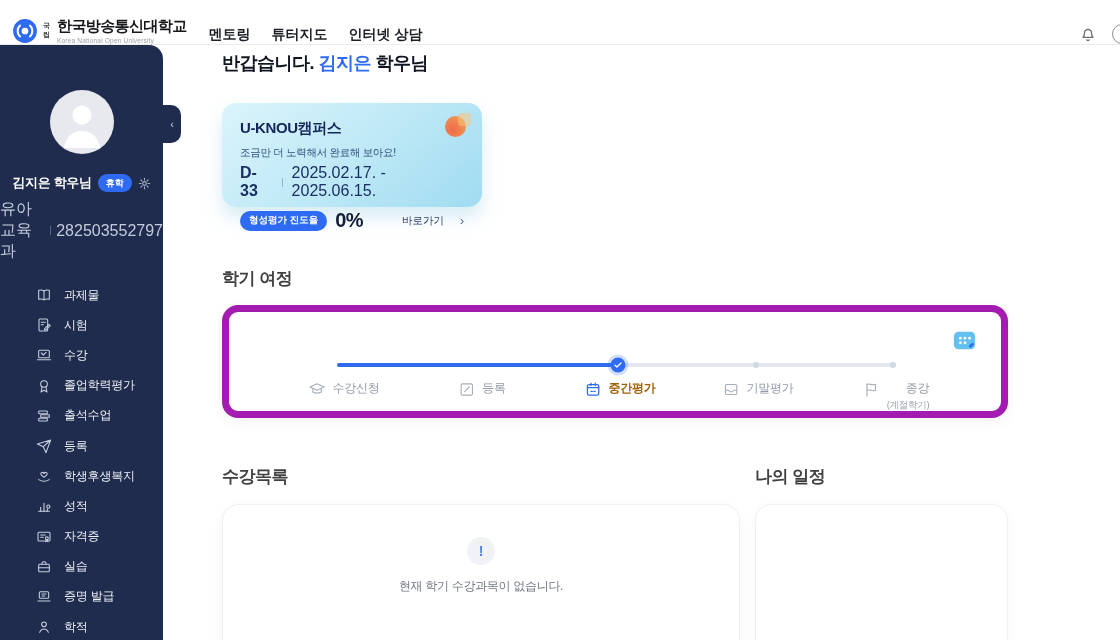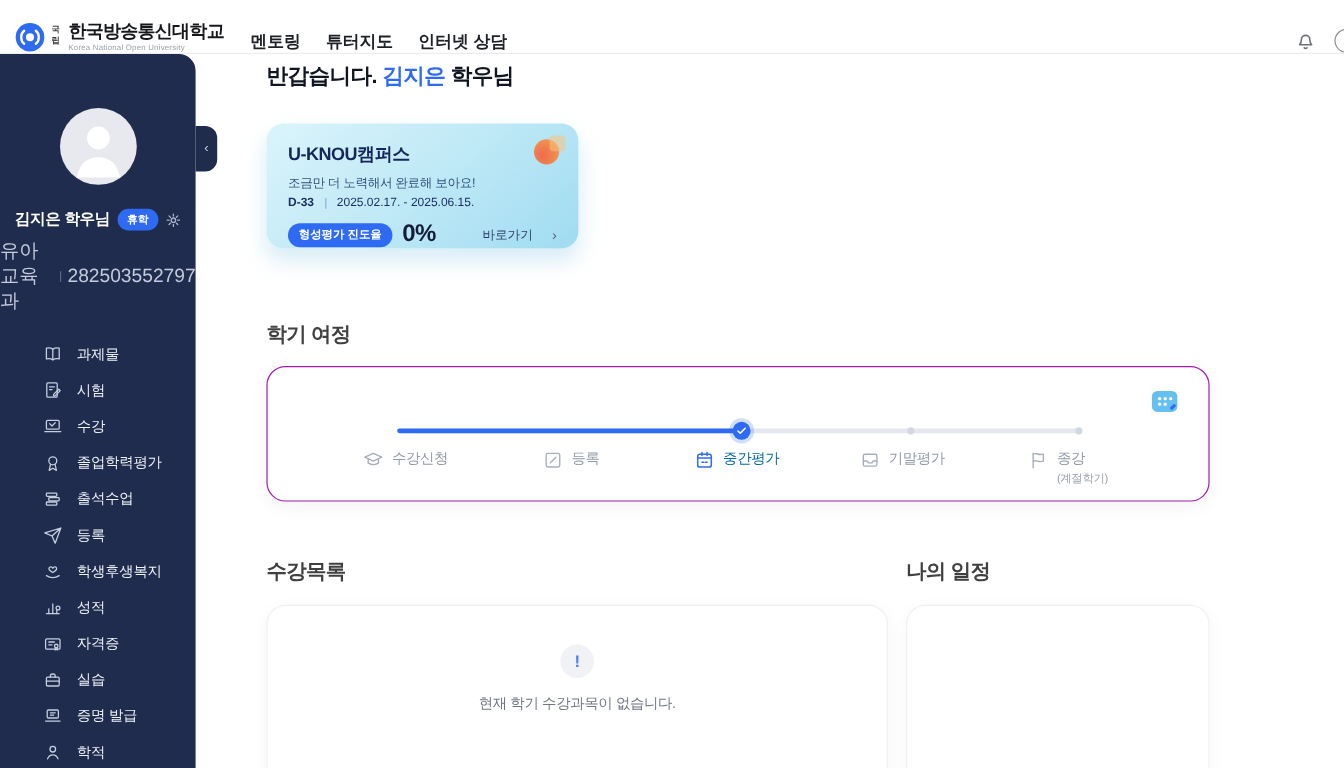--- a/index.html
+++ b/index.html
@@ -50,53 +50,53 @@
 
   .uknou-card { margin-top:28px; width:260px; height:104px; border-radius:14px; position:relative;
     background:linear-gradient(140deg,#dbf4fb 0%,#bfe9f6 50%,#a0dbf1 100%);
     box-shadow:0 10px 18px rgba(140,200,225,0.35); padding:16px 18px 0 18px; cursor:pointer; }
   .uknou-title { font-size:15px; font-weight:800; color:#14265a; letter-spacing:-0.4px; }
   .orange-orb { position:absolute; top:13px; right:16px; width:21px; height:21px; border-radius:50%;
     background:radial-gradient(circle at 35% 65%,#ef6a4e 0%,#f08a4f 55%,#f4a653 100%); }
   .orange-orb::after { content:""; position:absolute; top:-3px; right:-5px; width:13px; height:13px;
     border-radius:3px; background:rgba(249,195,122,0.55); }
   .uknou-msg { margin-top:8px; font-size:10.5px; color:#31507f; letter-spacing:-0.3px; }
-  .dday-row { margin-top:4px; font-size:10px; color:#1b2f63; display:flex; align-items:center; gap:9px; }
+  .dday-row { margin-top:4px; font-size:16px; color:#1b2f63; display:flex; align-items:center; gap:9px; }
   .dday { font-weight:800; }
   .dday-divider { width:1px; height:9px; background:#8fb4d4; }
   .uknou-bottom { margin-top:9px; display:flex; align-items:center; }
   .progress-pill { background:#2e6bf2; color:#fff; font-size:9.5px; font-weight:700;
     padding:3.5px 9px; border-radius:10px; }
   .progress-pct { margin-left:8px; font-size:20px; font-weight:900; color:#131d38; letter-spacing:-0.5px; }
   .goto-link { margin-left:auto; font-size:10.5px; color:#2c3a66; cursor:pointer; display:flex;
     align-items:center; gap:16px; }
   .goto-chevron { font-size:12px; color:#55628a; }
 
   .section-title { font-size:17px; font-weight:800; color:#404040; letter-spacing:-0.5px; }
   .journey-section { margin-top:60px; }
   .journey-card { margin-top:15px; width:786px; height:113px; background:#fff;
-    border:1px solid #a21caf; border-radius:16px; position:relative;
-    box-shadow:0 4px 14px rgba(30,40,70,0.05); }
+    border:7px solid #a21caf; border-radius:16px; position:relative;
+    box-shadow:0 4px 14px rgba(30,40,70,0.05);text-align:right; }
   .calendar-big { position:absolute; top:17px; right:24px; width:24px; height:22px; cursor:pointer; }
   .track { position:absolute; left:108px; right:108px; top:51px; height:4px; background:#e4e8ee; border-radius:2px; }
   .track-fill { position:absolute; left:0; top:0; height:4px; width:50.5%; background:#2e6bf2; border-radius:2px; }
   .track-check { position:absolute; left:50.5%; top:50%; transform:translate(-50%,-50%);
     width:15px; height:15px; border-radius:50%; background:#2e6bf2;
     box-shadow:0 0 0 3px rgba(46,107,242,0.22); display:flex; align-items:center; justify-content:center; }
   .track-check svg { width:9px; height:9px; }
   .track-dot { position:absolute; top:50%; transform:translate(-50%,-50%); width:6px; height:6px;
     border-radius:50%; background:#d2d8e1; }
   .dot-1 { left:75.4%; } .dot-2 { left:100%; }
   .steps { position:absolute; left:0; top:68px; width:100%; height:36px; }
   .step { position:absolute; transform:translateX(-50%); display:flex; align-items:flex-start; gap:7px; cursor:pointer; }
   .step-0 { left:115px; } .step-1 { left:253px; } .step-2 { left:391px; } .step-3 { left:529px; } .step-4 { left:667px; }
   .step-icon { width:17px; height:17px; color:#a7aeba; margin-top:1px; }
   .step-label { font-size:12px; color:#9199a6; letter-spacing:-0.3px; white-space:nowrap; }
   .step.current .step-icon { color:#2e6bf2; }
-  .step.current .step-label { color:#0369a1; font-weight:400; }
+  .step.current .step-label { color:#a16207; font-weight:700; }
   .step-sub { display:block; font-size:9.5px; color:#9aa1ad; margin-top:2px; }
 
   .bottom-row { margin-top:47px; display:flex; gap:15px; }
   .courses-col { width:518px; } .schedule-col { width:253px; }
   .panel-card { margin-top:16px; background:#fff; border:1px solid #eef0f3; border-radius:16px;
     height:190px; box-shadow:0 4px 14px rgba(30,40,70,0.04); }
   .courses-empty { height:100%; display:flex; flex-direction:column; align-items:center; padding-top:32px; }
   .empty-badge { width:28px; height:28px; border-radius:50%; background:#f1f2f5; color:#4d7df2;
     font-size:14px; font-weight:800; display:flex; align-items:center; justify-content:center; }
   .empty-text { margin-top:13px; font-size:12px; color:#6f7682; letter-spacing:-0.3px; }

